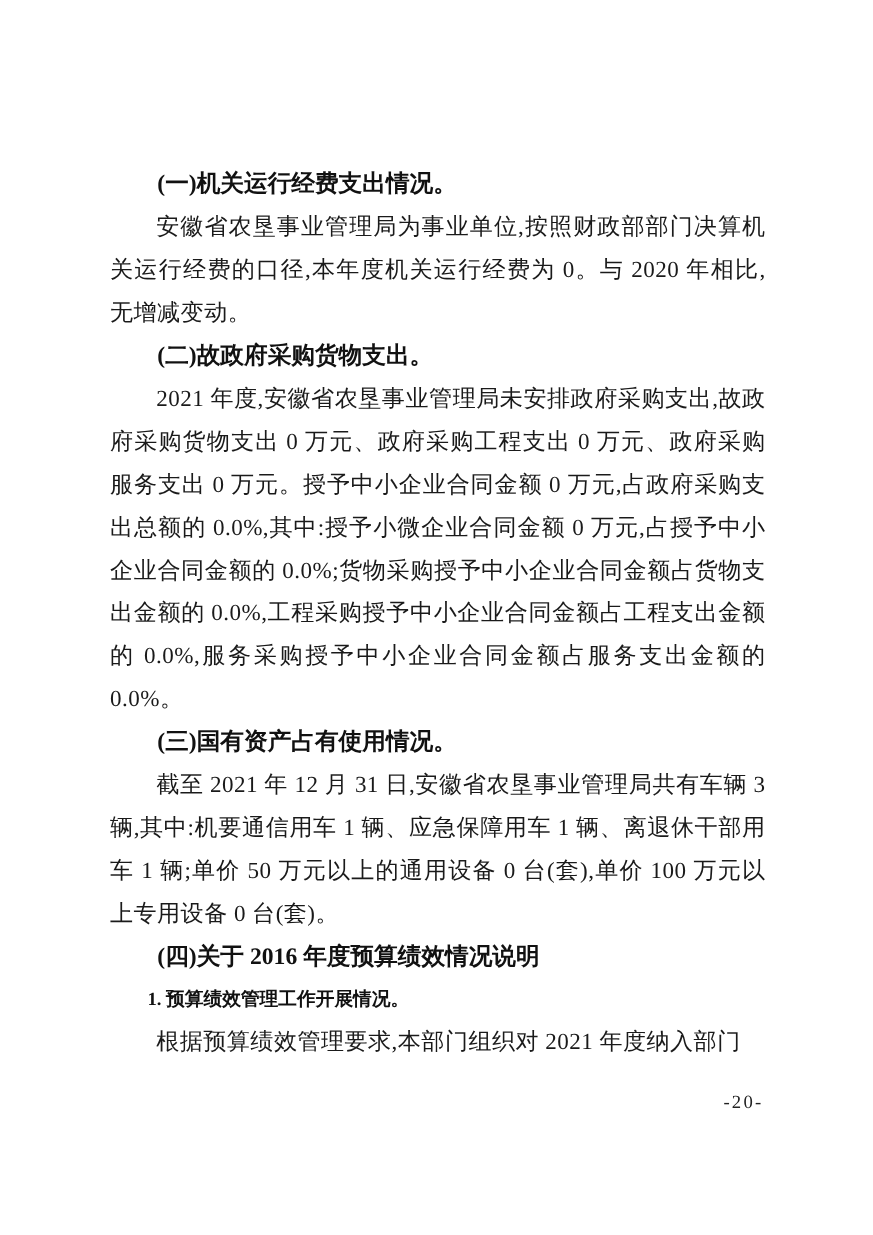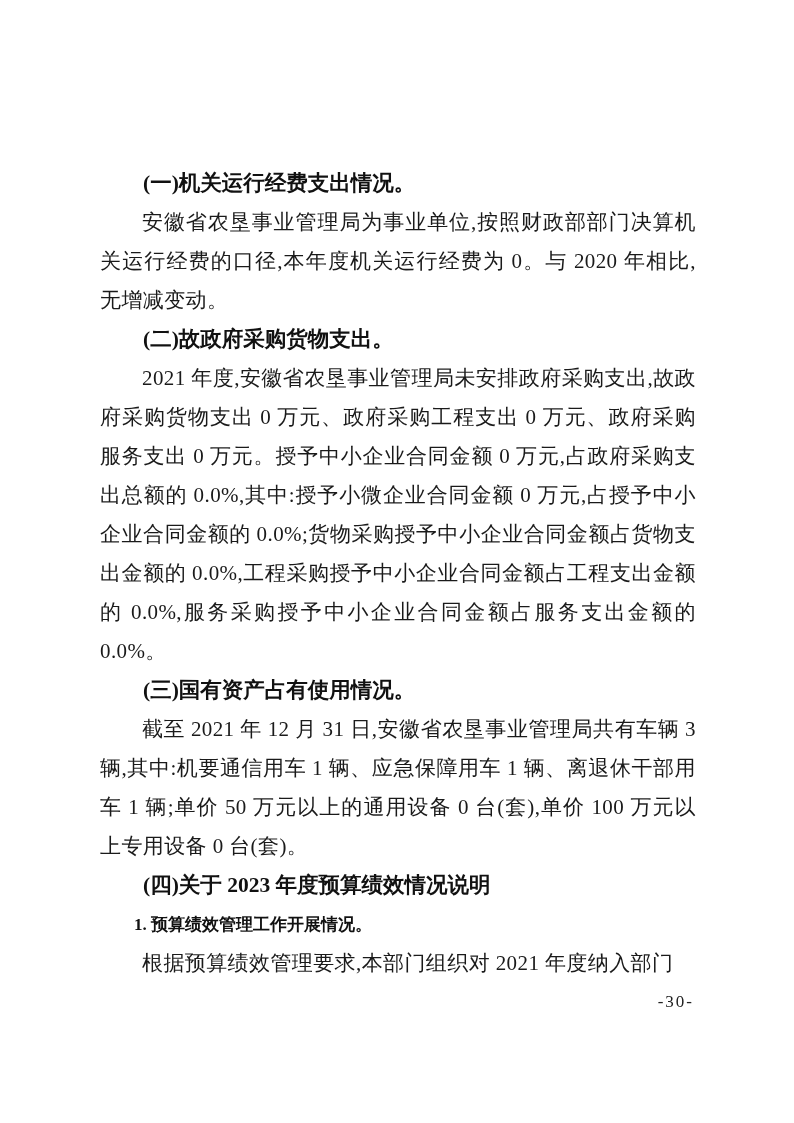--- a/index.html
+++ b/index.html
@@ -9,21 +9,21 @@
     width: 794px;
     height: 1123px;
     background: #ffffff;
     overflow: hidden;
     font-family: "Liberation Serif", "DejaVu Serif", serif;
     color: #1a1a1a;
   }
   .content {
     position: absolute;
     left: 100px;
-    top: 164px;
+    top: 148px;
     width: 596px;
   }
   .doc-heading {
     font-size: 21.5px;
     line-height: 39px;
     font-weight: 700;
     color: #111111;
     text-indent: 2em;
     text-align: left;
   }
@@ -64,22 +64,22 @@
     <div class="doc-para">安徽省农垦事业管理局为事业单位,按照财政部部门决算机关运行经费的口径,本年度机关运行经费为 0。与 2020 年相比,无增减变动。</div>
 
     <div class="doc-heading">(二)故政府采购货物支出。</div>
 
     <div class="doc-para">2021 年度,安徽省农垦事业管理局未安排政府采购支出,故政府采购货物支出 0 万元、政府采购工程支出 0 万元、政府采购服务支出 0 万元。授予中小企业合同金额 0 万元,占政府采购支出总额的 0.0%,其中:授予小微企业合同金额 0 万元,占授予中小企业合同金额的 0.0%;货物采购授予中小企业合同金额占货物支出金额的 0.0%,工程采购授予中小企业合同金额占工程支出金额的 0.0%,服务采购授予中小企业合同金额占服务支出金额的 0.0%。</div>
 
     <div class="doc-heading">(三)国有资产占有使用情况。</div>
 
     <div class="doc-para">截至 2021 年 12 月 31 日,安徽省农垦事业管理局共有车辆 3 辆,其中:机要通信用车 1 辆、应急保障用车 1 辆、离退休干部用车 1 辆;单价 50 万元以上的通用设备 0 台(套),单价 100 万元以上专用设备 0 台(套)。</div>
 
-    <div class="doc-heading">(四)关于 2023 年度预算绩效情况说明</div>
+    <div class="doc-heading">(四)关于 2016 年度预算绩效情况说明</div>
 
     <div class="doc-subheading">1. 预算绩效管理工作开展情况。</div>
 
     <div class="doc-para">根据预算绩效管理要求,本部门组织对 2021 年度纳入部门</div>
 
   </div>
 
-  <div class="page-number">-30-</div>
+  <div class="page-number">-20-</div>
 </div>
 
 </body></html>

